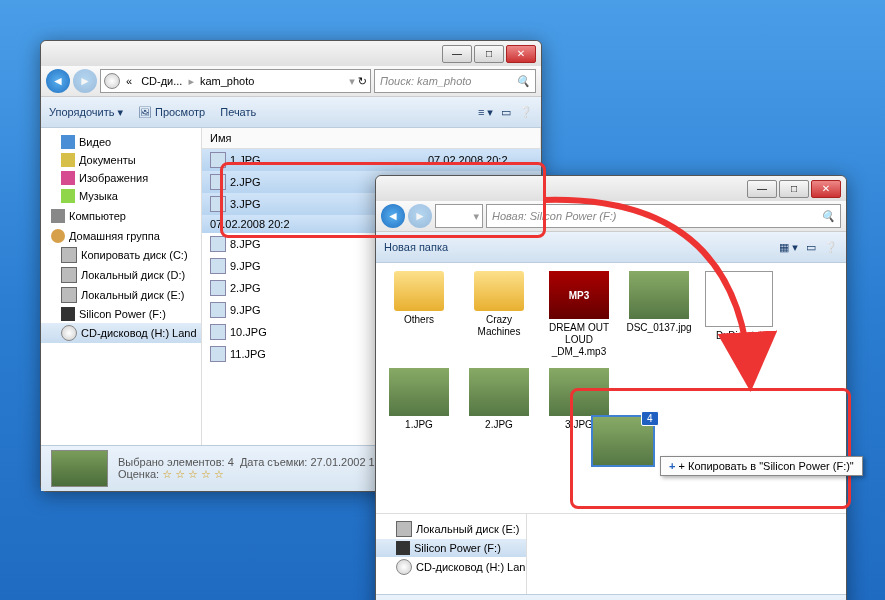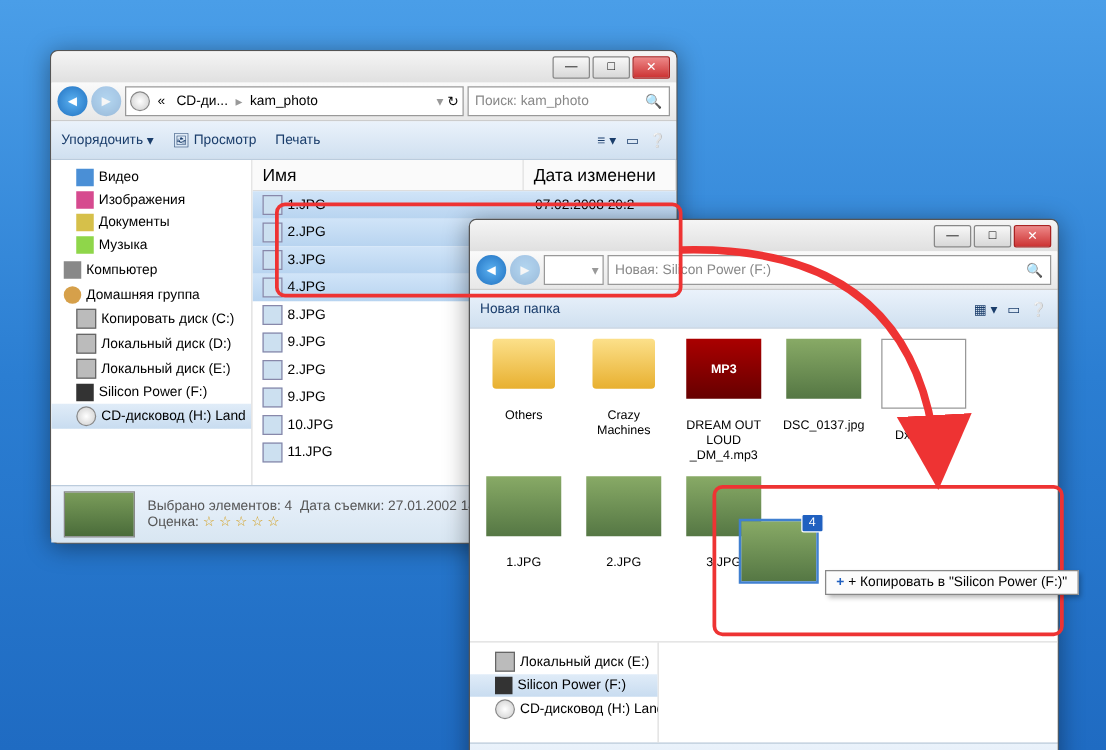--- a/index.html
+++ b/index.html
@@ -6,57 +6,57 @@
 .window{position:absolute;background:#f0f0f0;border:1px solid #555;border-radius:6px;box-shadow:0 3px 20px rgba(0,0,0,.4)}
 .titlebar{height:25px;background:linear-gradient(to bottom,#f5f5f5,#e0e0e0);border-radius:6px 6px 0 0;display:flex;justify-content:flex-end;align-items:center;padding:0 5px;gap:2px}
 .tbtn{width:28px;height:16px;border:1px solid #888;background:linear-gradient(#f8f8f8,#d8d8d8);border-radius:2px;display:flex;align-items:center;justify-content:center;font-size:10px;cursor:pointer}
 .tbtn.close{background:linear-gradient(#e88,#c33);color:#fff;border-color:#a22}
 .navbar{height:30px;background:linear-gradient(#fafafa,#e8e8e8);display:flex;align-items:center;padding:0 5px;gap:3px;border-bottom:1px solid #ccc}
 .navbtn{width:24px;height:24px;border-radius:12px;background:radial-gradient(#5ab0f0,#2070c0);color:#fff;display:flex;align-items:center;justify-content:center;font-size:12px;cursor:pointer}
 .navbtn.dis{opacity:.4}
 .addrbar{flex:1;height:22px;background:#fff;border:1px solid #999;display:flex;align-items:center;padding:0 3px;gap:3px;font-size:11px}
 .addrbar .seg{padding:0 3px;cursor:pointer}
 .addrbar .arr{color:#999}
-.searchbox{width:150px;height:22px;background:#fff;border:1px solid #999;display:flex;align-items:center;padding:0 5px;color:#888;}
+.searchbox{width:150px;height:22px;background:#fff;border:1px solid #999;display:flex;align-items:center;padding:0 5px;color:#888;font-style:italic}
 .searchbox .sicon{margin-left:auto;color:#66a}
 .toolbar{height:30px;background:linear-gradient(#eaf2fb,#d0e0f0);display:flex;align-items:center;padding:0 8px;gap:15px;border-bottom:1px solid #bcd}
 .toolbar .tb{cursor:pointer;display:flex;align-items:center;gap:3px;color:#1a3d6b}
 .toolbar .tbright{margin-left:auto;display:flex;gap:8px}
-.body{display:flex;background:#fff;height:260px}
+.body{display:flex;background:#fff;height:317px}
 .sidebar{width:160px;border-right:1px solid #ddd;overflow:auto;padding:5px 0}
 .sidebar .sitem{padding:2px 4px 2px 20px;cursor:pointer;display:flex;align-items:center;gap:4px;white-space:nowrap}
 .sidebar .sitem.sel{background:linear-gradient(#e0ecf8,#c8dcf0)}
 .sidebar .shead{padding:4px 4px 2px 10px;display:flex;align-items:center;gap:4px;font-size:11px}
 .ico{width:14px;height:14px;display:inline-block;flex-shrink:0}
 .ico.video{background:#4a8fd6}
 .ico.doc{background:#d6c04a}
 .ico.img{background:#d64a8f}
 .ico.music{background:#8fd64a}
 .ico.home{background:#d6a04a;border-radius:50%}
 .ico.comp{background:#888}
 .ico.hdd{background:#bbb;border:1px solid #666}
 .ico.cd{background:radial-gradient(#fff,#ccc);border-radius:50%;border:1px solid #888}
 .ico.usb{background:#333}
 .ico.file{background:#cce0f0;border:1px solid #88a}
 .filelist{flex:1;overflow:auto}
 .fhead{display:flex;border-bottom:1px solid #ddd;background:#fafafa}
-.fhead .fc{padding:4px 8px;border-right:1px solid #e0e0e0;font-size:14px}
+.fhead .fc{padding:4px 8px;border-right:1px solid #e0e0e0;font-size:11px}
 .fc.name{flex:1}
 .fc.date{width:105px}
 .frow{display:flex;padding:1px 0;cursor:pointer}
 .frow.sel{background:linear-gradient(#d0e4f8,#b8d4f0)}
 .frow .fc{padding:2px 8px;display:flex;align-items:center;gap:4px}
 .statusbar{height:45px;background:linear-gradient(#eaf2fb,#d8e6f2);border-top:1px solid #bcd;display:flex;align-items:center;padding:0 10px;gap:10px;font-size:11px}
 .statusbar .thumb{width:55px;height:35px;background:linear-gradient(#7a9c5a,#4a6c3a);border:1px solid #888}
 .statusbar .info{color:#555}
 .hlgroup{position:absolute;border:3px solid #e33;border-radius:8px;pointer-events:none}
 .arrow-svg{position:absolute;pointer-events:none}
 .iconview{flex:1;display:flex;flex-wrap:wrap;align-content:flex-start;padding:8px;gap:10px}
 .fitem{width:70px;text-align:center;cursor:pointer}
-.fitem .ibox{width:60px;height:48px;margin:0 auto 16px;display:flex;align-items:center;justify-content:center}
+.fitem .ibox{width:60px;height:48px;margin:0 auto 3px;display:flex;align-items:center;justify-content:center}
 .fitem .ibox.folder{background:linear-gradient(#fce08a,#e8b030);border-radius:3px;width:50px;height:40px}
 .fitem .ibox.mp3{background:linear-gradient(#a00,#600);color:#fff;font-weight:bold;font-size:10px}
 .fitem .ibox.jpg{background:linear-gradient(#88aa66,#557744)}
 .fitem .ibox.txt{background:#fff;border:1px solid #999;font-size:8px;color:#666;padding:3px;text-align:left;overflow:hidden}
 .fitem .lbl{font-size:10px;word-break:break-word;line-height:1.2}
 .fitem.drag{width:75px}
 .fitem.drag .ibox{border:2px solid #4080d0;position:relative}
 .fitem.drag .badge{position:absolute;right:-6px;top:-6px;background:#2060c0;color:#fff;padding:1px 5px;border-radius:2px;font-size:10px;border:1px solid #fff}
 .copytip{position:absolute;background:#fcfcfc;border:1px solid #888;padding:3px 8px;font-size:11px;white-space:nowrap;box-shadow:2px 2px 4px rgba(0,0,0,.3)}
 .copytip .plus{color:#2060c0;font-weight:bold}
@@ -99,26 +99,26 @@
       <div class="tb" style="color:#2060c0">❔</div>
     </div>
   </div>
   <div class="body">
     <div class="sidebar" id="sb1">
         <div class="sitem">
           <span class="ico video"></span>
           <span>Видео</span>
         </div>
         <div class="sitem">
+          <span class="ico doc"></span>
+          <span>Документы</span>
+        </div>
+        <div class="sitem">
           <span class="ico img"></span>
           <span>Изображения</span>
-        </div>
-        <div class="sitem">
-          <span class="ico doc"></span>
-          <span>Документы</span>
         </div>
         <div class="sitem">
           <span class="ico music"></span>
           <span>Музыка</span>
         </div>
         <div class="shead">
           <span class="ico comp"></span>
           <span>Компьютер</span>
         </div>
         <div class="shead">
@@ -142,21 +142,20 @@
           <span>Silicon Power (F:)</span>
         </div>
         <div class="sitem sel">
           <span class="ico cd"></span>
           <span>CD-дисковод (H:) Land</span>
         </div>
       </div>
     <div class="filelist">
       <div class="fhead">
         <div class="fc name">Имя</div>
-        <div class="fc date">Дата изменени</div>
       </div>
       <div id="fl1">
           <div class="frow sel">
             <div class="fc name">
               <span class="ico file"></span>
               <span>1.JPG</span>
             </div>
             <div class="fc date">07.02.2008 20:2</div>
           </div>
           <div class="frow sel">
@@ -167,24 +166,20 @@
             <div class="fc date">07.02.2008 20:2</div>
           </div>
           <div class="frow sel">
             <div class="fc name">
               <span class="ico file"></span>
               <span>3.JPG</span>
             </div>
             <div class="fc date">07.02.2008 20:2</div>
           </div>
           <div class="frow sel">
-            <div class="fc name">
-              <span class="ico file"></span>
-              <span>4.JPG</span>
-            </div>
             <div class="fc date">07.02.2008 20:2</div>
           </div>
           <div class="frow ">
             <div class="fc name">
               <span class="ico file"></span>
               <span>8.JPG</span>
             </div>
             <div class="fc date">07.02.2008 20:2</div>
           </div>
           <div class="frow ">

